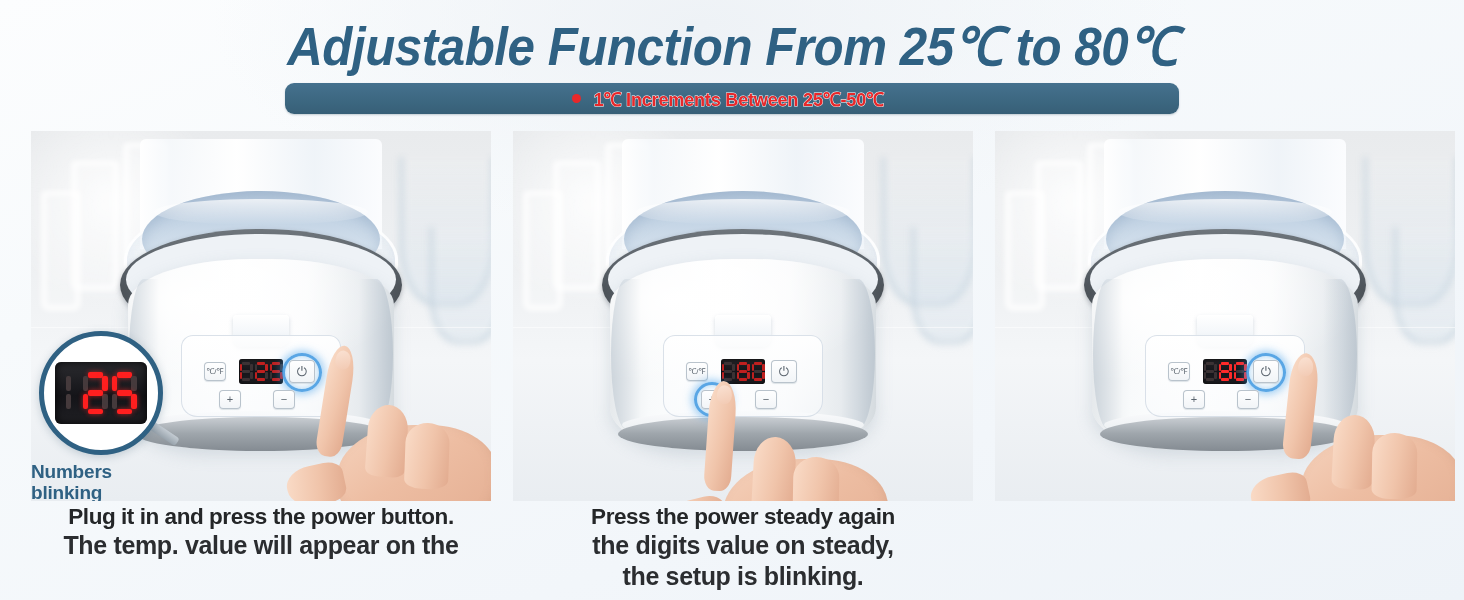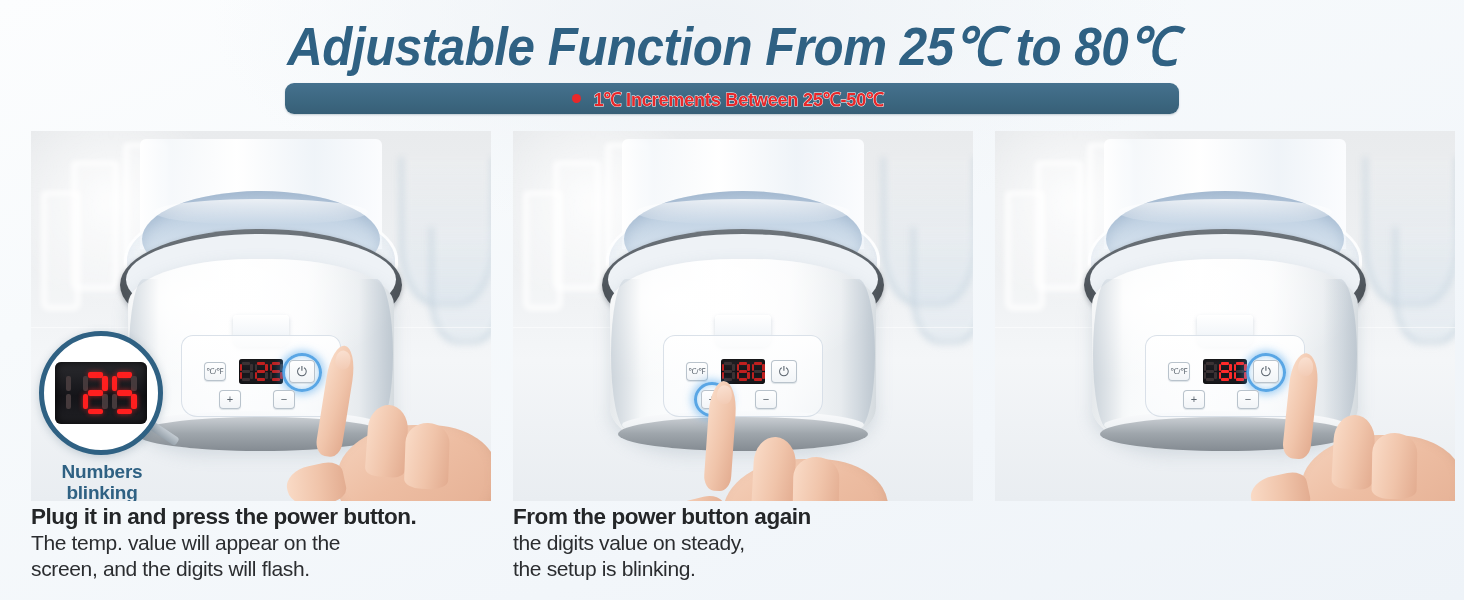--- a/index.html
+++ b/index.html
@@ -334,42 +334,41 @@
   .mag-screen .seg.c { right:0;   top:22px;  width:5.5px;height:15px; }
   .mag-screen .seg.d { left:5px;  bottom:0;  width:15px; height:5.5px; }
   .mag-screen .seg.e { left:0;    top:22px;  width:5.5px;height:15px; }
   .mag-screen .seg.f { left:0;    top:4px;   width:5.5px;height:15px; }
   .mag-screen .seg.g { left:5px;  top:18px;  width:15px; height:5.5px; }
   .mag-screen .seg { background:#ff1f1f; box-shadow:0 0 5px rgba(255,40,40,.65); border-radius:2px; }
   .mag-screen .seg.off { background:#453a3c; box-shadow:none; }
 
   .mag-label {
     position:absolute; left:0px; top:330px; width:142px;
-    text-align:center;
     font-size:19px;
     font-weight:bold;
     color:#2f6183;
     line-height:1.12;
     letter-spacing:-0.2px;
   }
 
   
   #captions {
     position:absolute; left:0; top:503px; width:1464px; height:97px;
     display:flex;
   }
   .cap {
     width:460px; margin-left:30px;
-    text-align:left;
+    text-align:center;
     color:#242628;
   }
   .cap:first-child { margin-left:31px; }
   .cap.c2, .cap.c3 { margin-left:22px; }
   .cap .l1 { font-size:22.5px; font-weight:bold; letter-spacing:-0.45px; line-height:1.2; }
-  .cap .l2, .cap .l3 { font-size:21px; font-weight:normal; letter-spacing:-0.35px; line-height:1.22; color:#2b2d30; }
+  .cap .l2, .cap .l3 { font-size:25px; font-weight:bold; letter-spacing:-0.35px; line-height:1.22; color:#2b2d30; }
 </style>
 </head>
 <body>
 
 <div id="title">Adjustable Function From 25℃ to 80℃</div>
 
 <div id="banner">
   <div class="banner-item">
     <span class="bullet"></span>
     <span class="banner-text">1℃ Increments Between 25℃-50℃</span>
@@ -666,20 +665,19 @@
     </div>
 
   </div>
 
 </div>
 
 <div id="captions">
   <div class="cap c1">
     <div class="l1">Plug it in and press the power button.</div>
     <div class="l2">The temp. value will appear on the</div>
-    <div class="l3">screen, and the digits  will flash.</div>
   </div>
   <div class="cap c3">
-    <div class="l1">From the power button again</div>
+    <div class="l1">Press the power steady again</div>
     <div class="l2">the digits value on steady,</div>
     <div class="l3">the setup is blinking.</div>
   </div>
 </div>
 
 </body></html>

